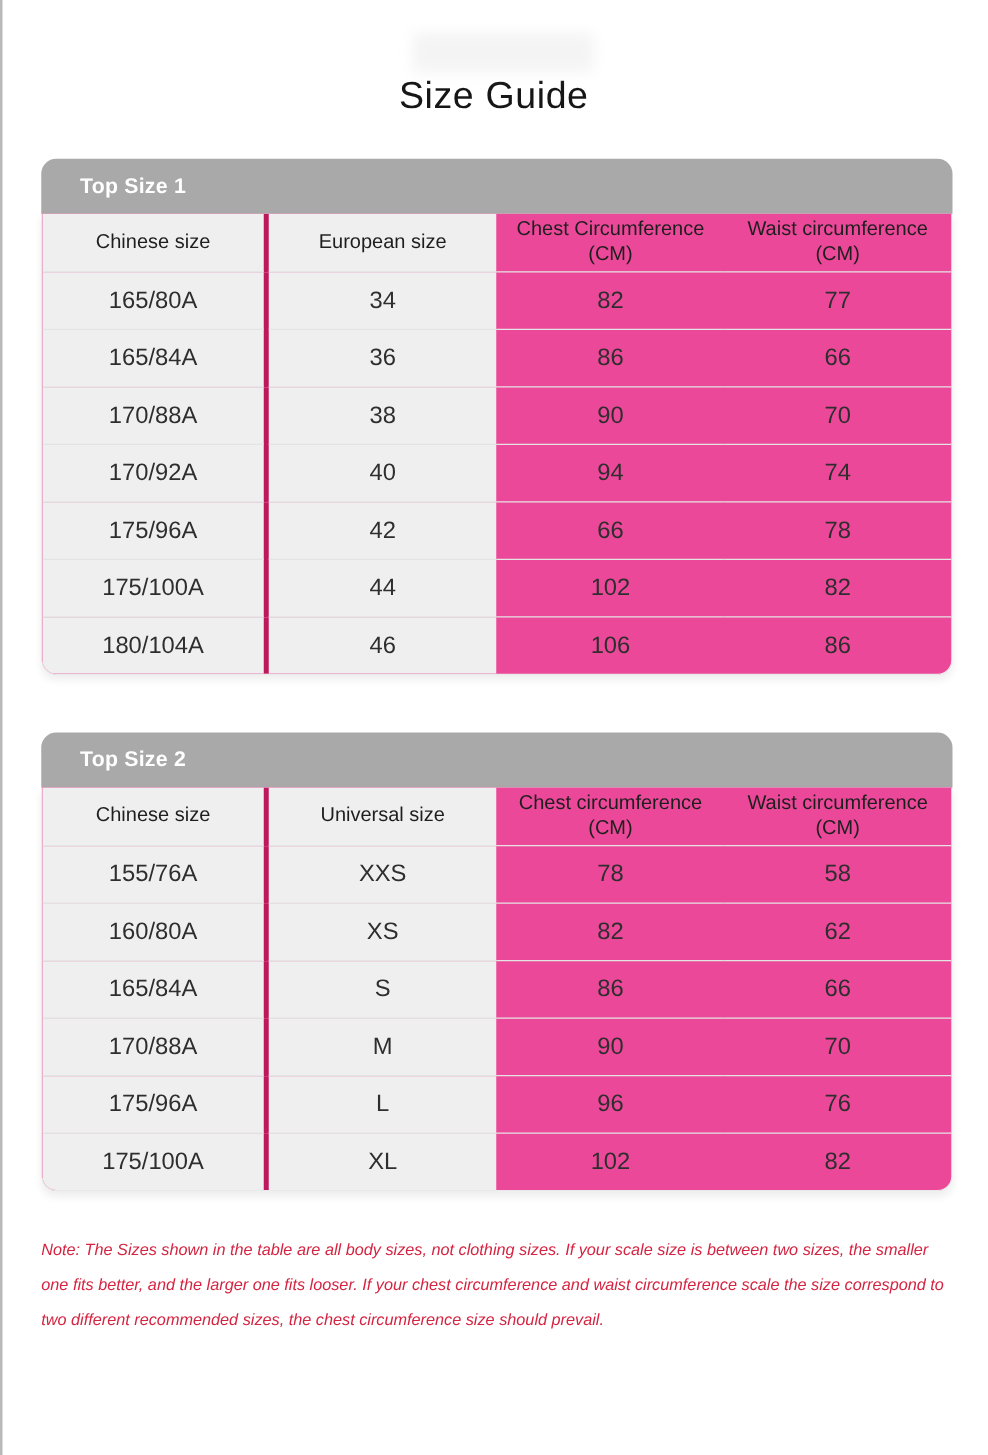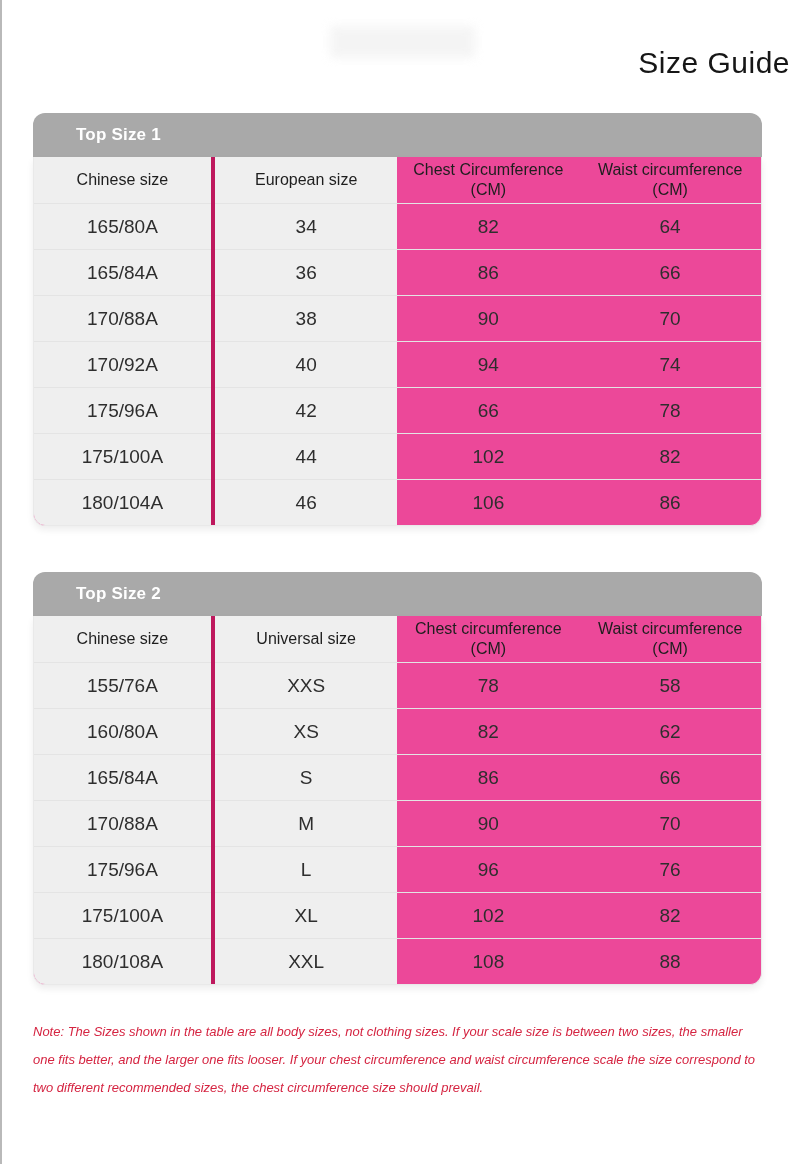--- a/index.html
+++ b/index.html
@@ -24,41 +24,41 @@
   .watermark {
     position: absolute;
     left: 330px; top: 26px;
     width: 145px; height: 32px;
     background: #ececec;
     opacity: 0.55;
     filter: blur(5px);
     border-radius: 4px;
   }
   .page-title {
-    margin: 0;
+    margin: 14px;
     padding-top: 46px;
-    text-align: right;
+    text-align: center;
     font-size: 30px;
     font-weight: 500;
     letter-spacing: 0.5px;
     color: #161616;
   }
   .size-table {
     width: 729px;
     margin-left: 33px;
   }
   .size-table.first { margin-top: 33px; }
   .size-table.second { margin-top: 46px; }
   .table-title-bar {
     height: 44px;
     background: #a9a9a9;
     border-radius: 12px 12px 0 0;
     display: flex;
     align-items: center;
-    padding-left: 43px;
+    padding-left: 31px;
     box-sizing: border-box;
   }
   .table-title {
     color: #ffffff;
     font-size: 17px;
     font-weight: 600;
     letter-spacing: 0.2px;
   }
   .table-body {
     border: 1px solid #e9e9e9;
@@ -147,21 +147,21 @@
             <span class="h-label">Waist circumference</span>
             <span class="h-unit">(CM)</span>
           </th>
         </tr>
       </thead>
       <tbody>
         <tr>
           <td>165/80A</td>
           <td>34</td>
           <td>82</td>
-          <td>64</td>
+          <td>77</td>
         </tr>
         <tr>
           <td>165/84A</td>
           <td>36</td>
           <td>86</td>
           <td>66</td>
         </tr>
         <tr>
           <td>170/88A</td>
           <td>38</td>
@@ -259,24 +259,18 @@
           <td>L</td>
           <td>96</td>
           <td>76</td>
         </tr>
         <tr>
           <td>175/100A</td>
           <td>XL</td>
           <td>102</td>
           <td>82</td>
         </tr>
-        <tr>
-          <td>180/108A</td>
-          <td>XXL</td>
-          <td>108</td>
-          <td>88</td>
-        </tr>
       </tbody>
     </table>
   </div>
 </section>
 
 <p class="size-note">Note: The Sizes shown in the table are all body sizes, not clothing sizes. If your scale size is between two sizes, the smaller one fits better, and the larger one fits looser. If your chest circumference and waist circumference scale the size correspond to two different recommended sizes, the chest circumference size should prevail.</p>
 
 </body></html>

